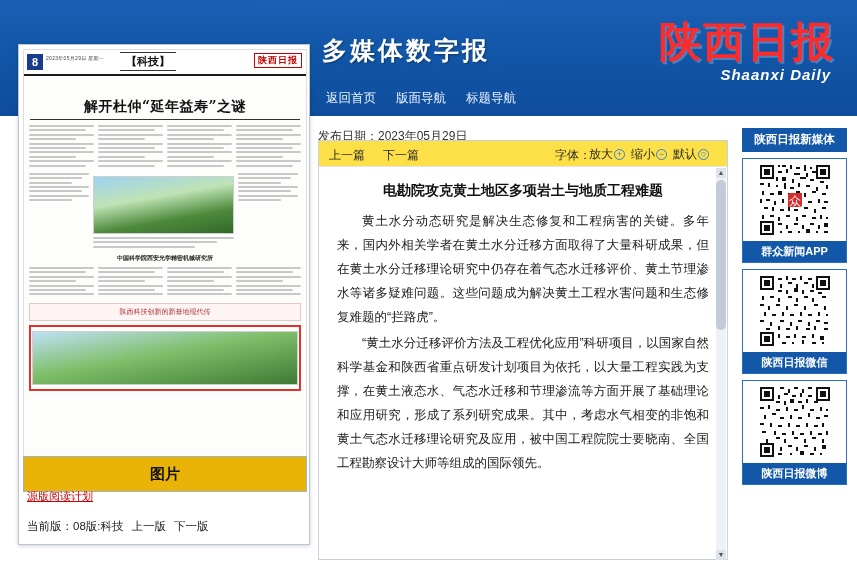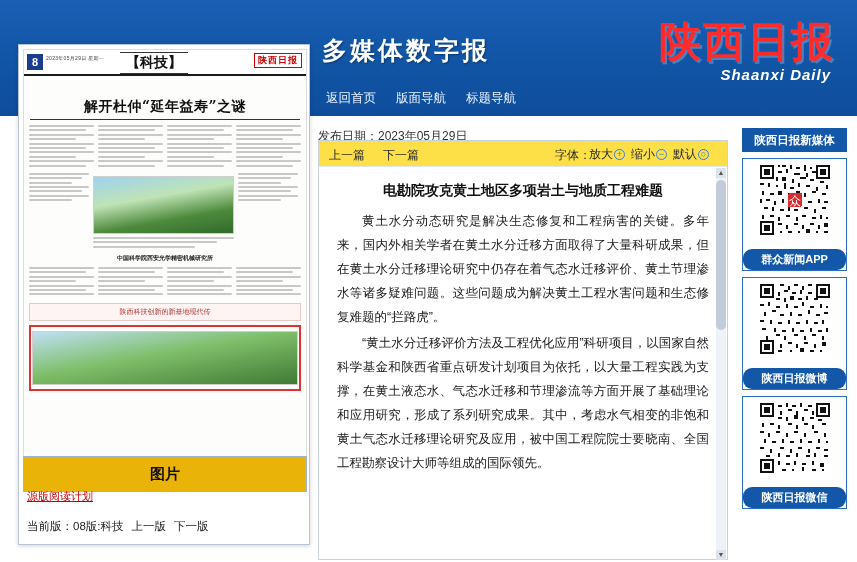--- a/index.html
+++ b/index.html
@@ -63,21 +63,21 @@
   .pp-head .pg-num {
     position: absolute; left: 3px; top: 4px; width: 16px; height: 16px;
     background: #1b3c8c; color: #fff; font-size: 11px; line-height: 16px;
     text-align: center; font-weight: bold;
   }
   .pp-head .pg-date {
     position: absolute; left: 22px; top: 5px; font-size: 5px; color: #444;
     letter-spacing: .3px;
   }
   .pp-head .pg-sec {
-    position: absolute; left: 96px; top: 2px; font-size: 14px; color: #111;
+    position: absolute; left: 96px; top: 2px; font-size: 11px; color: #111;
     font-weight: bold; border-top: 1px solid #333; border-bottom: 1px solid #333;
     padding: 1px 6px;
   }
   .pp-head .pg-mast {
     position: absolute; right: 4px; top: 3px; font-size: 9px; color: #c00;
     font-weight: bold; letter-spacing: 1px;
     border: 1px solid #c00; padding: 0 3px;
   }
   .pp-title {
     text-align: center; font-size: 14px; font-weight: bold; color: #111;
@@ -173,34 +173,34 @@
     position: absolute; left: 0; width: 10px; height: 10px; background: #dde3ea;
     font-size: 7px; text-align: center; line-height: 10px; color: #555;
   }
   
   .side-panel {
     position: absolute; left: 742px; top: 128px; width: 105px; height: 332px;
     background: #ffffff;
   }
   .side-head {
     width: 105px; height: 24px; background: #1257a8; color: #fff;
-    font-size: 11.5px; text-align: center; line-height: 24px; font-weight: bold;
+    font-size: 11.5px; text-align: center; line-height: 24px; font-weight: bold; font-family: Liberation Mono, monospace;
   }
   .side-card {
     width: 105px; margin-top: 6px; border: 1px solid #2a6fc0; background: #fff;
     padding: 4px 0 0;
   }
   .qr {
     width: 74px; height: 74px; margin: 0 auto; background: #ffffff;
     position: relative;
   }
   .qr svg { display: block; }
   .side-caption {
     background: #1257a8; color: #fff; font-size: 11px; text-align: center;
-    padding: 3px 0; margin-top: 12px; font-weight: bold; border-radius: 9px;
+    padding: 3px 0; margin-top: 4px; font-weight: bold;
   }
 </style>
 </head>
 <body>
 
 <div class="banner">
   <div class="banner-inner">
     <div class="multimedia-title">多媒体数字报</div>
     <div class="paper-logo">陕西日报</div>
     <div class="paper-logo-en">Shaanxi Daily</div>
@@ -492,20 +492,106 @@
         <g fill="#111">
           <rect x="1" y="1" width="7" height="7"></rect>
             <rect x="2" y="2" width="5" height="5" fill="#fff"></rect>
             <rect x="3" y="3" width="3" height="3"></rect>
           <rect x="29" y="1" width="7" height="7"></rect>
             <rect x="30" y="2" width="5" height="5" fill="#fff"></rect>
             <rect x="31" y="3" width="3" height="3"></rect>
           <rect x="1" y="29" width="7" height="7"></rect>
             <rect x="2" y="30" width="5" height="5" fill="#fff"></rect>
             <rect x="3" y="31" width="3" height="3"></rect>
+          <rect x="10" y="2" width="2" height="1"></rect>
+            <rect x="14" y="1" width="1" height="2"></rect>
+            <rect x="17" y="2" width="2" height="1"></rect>
+          <rect x="21" y="1" width="1" height="2"></rect>
+            <rect x="25" y="2" width="2" height="1"></rect>
+          <rect x="11" y="5" width="1" height="2"></rect>
+            <rect x="15" y="4" width="2" height="1"></rect>
+            <rect x="19" y="5" width="1" height="2"></rect>
+          <rect x="23" y="4" width="2" height="1"></rect>
+            <rect x="27" y="5" width="1" height="2"></rect>
+          <rect x="10" y="8" width="2" height="1"></rect>
+            <rect x="14" y="8" width="1" height="2"></rect>
+            <rect x="18" y="7" width="2" height="2"></rect>
+          <rect x="22" y="8" width="1" height="2"></rect>
+            <rect x="26" y="8" width="2" height="1"></rect>
+            <rect x="30" y="9" width="2" height="1"></rect>
+          <rect x="2" y="11" width="1" height="2"></rect>
+            <rect x="6" y="11" width="2" height="1"></rect>
+            <rect x="10" y="12" width="1" height="2"></rect>
+          <rect x="15" y="11" width="2" height="1"></rect>
+            <rect x="19" y="12" width="1" height="2"></rect>
+            <rect x="23" y="11" width="2" height="1"></rect>
+          <rect x="27" y="12" width="1" height="2"></rect>
+            <rect x="32" y="11" width="2" height="1"></rect>
+          <rect x="1" y="15" width="2" height="1"></rect>
+            <rect x="5" y="16" width="1" height="2"></rect>
+            <rect x="9" y="15" width="2" height="1"></rect>
+          <rect x="14" y="16" width="1" height="2"></rect>
+            <rect x="18" y="15" width="2" height="1"></rect>
+            <rect x="23" y="16" width="1" height="2"></rect>
+          <rect x="28" y="15" width="2" height="1"></rect>
+            <rect x="33" y="16" width="1" height="2"></rect>
+          <rect x="3" y="19" width="1" height="2"></rect>
+            <rect x="7" y="20" width="2" height="1"></rect>
+            <rect x="12" y="19" width="1" height="2"></rect>
+          <rect x="16" y="20" width="2" height="1"></rect>
+            <rect x="21" y="19" width="1" height="2"></rect>
+            <rect x="25" y="20" width="2" height="1"></rect>
+          <rect x="30" y="19" width="1" height="2"></rect>
+            <rect x="34" y="20" width="1" height="1"></rect>
+          <rect x="1" y="23" width="2" height="1"></rect>
+            <rect x="6" y="24" width="1" height="2"></rect>
+            <rect x="11" y="23" width="2" height="1"></rect>
+          <rect x="16" y="24" width="1" height="2"></rect>
+            <rect x="20" y="23" width="2" height="1"></rect>
+            <rect x="25" y="24" width="1" height="2"></rect>
+          <rect x="29" y="23" width="2" height="1"></rect>
+            <rect x="33" y="24" width="2" height="1"></rect>
+          <rect x="4" y="27" width="2" height="1"></rect>
+            <rect x="10" y="26" width="1" height="2"></rect>
+            <rect x="14" y="27" width="2" height="1"></rect>
+          <rect x="19" y="26" width="1" height="2"></rect>
+            <rect x="24" y="27" width="2" height="1"></rect>
+            <rect x="28" y="26" width="1" height="2"></rect>
+          <rect x="33" y="27" width="2" height="1"></rect>
+          <rect x="10" y="30" width="1" height="2"></rect>
+            <rect x="14" y="31" width="2" height="1"></rect>
+            <rect x="18" y="30" width="1" height="2"></rect>
+          <rect x="22" y="31" width="2" height="1"></rect>
+            <rect x="27" y="30" width="1" height="2"></rect>
+            <rect x="31" y="31" width="2" height="2"></rect>
+          <rect x="12" y="34" width="2" height="1"></rect>
+            <rect x="17" y="34" width="1" height="1"></rect>
+            <rect x="22" y="33" width="1" height="2"></rect>
+          <rect x="27" y="34" width="2" height="1"></rect>
+            <rect x="32" y="34" width="1" height="1"></rect>
+        </g>
+      </svg>
+    </div>
+    <div class="side-caption">陕西日报微信</div>
+  </div>
+
+  <div class="side-card">
+    <div class="qr">
+      <svg width="74" height="74" viewBox="0 0 37 37" shape-rendering="crispEdges">
+        <rect width="37" height="37" fill="#fff"></rect>
+        <g fill="#111">
+          <rect x="1" y="1" width="7" height="7"></rect>
+            <rect x="2" y="2" width="5" height="5" fill="#fff"></rect>
+            <rect x="3" y="3" width="3" height="3"></rect>
+          <rect x="29" y="1" width="7" height="7"></rect>
+            <rect x="30" y="2" width="5" height="5" fill="#fff"></rect>
+            <rect x="31" y="3" width="3" height="3"></rect>
+          <rect x="1" y="29" width="7" height="7"></rect>
+            <rect x="2" y="30" width="5" height="5" fill="#fff"></rect>
+            <rect x="3" y="31" width="3" height="3"></rect>
           <rect x="11" y="1" width="2" height="1"></rect>
             <rect x="15" y="2" width="1" height="2"></rect>
             <rect x="18" y="1" width="2" height="1"></rect>
           <rect x="22" y="2" width="1" height="2"></rect>
             <rect x="25" y="1" width="2" height="1"></rect>
           <rect x="10" y="5" width="1" height="2"></rect>
             <rect x="13" y="4" width="2" height="1"></rect>
             <rect x="17" y="5" width="2" height="1"></rect>
           <rect x="21" y="4" width="1" height="2"></rect>
             <rect x="25" y="5" width="2" height="1"></rect>
@@ -564,99 +650,13 @@
           <rect x="10" y="34" width="2" height="1"></rect>
             <rect x="16" y="34" width="1" height="1"></rect>
             <rect x="21" y="33" width="2" height="2"></rect>
           <rect x="26" y="34" width="2" height="1"></rect>
             <rect x="31" y="34" width="1" height="1"></rect>
         </g>
       </svg>
     </div>
     <div class="side-caption">陕西日报微博</div>
   </div>
-
-  <div class="side-card">
-    <div class="qr">
-      <svg width="74" height="74" viewBox="0 0 37 37" shape-rendering="crispEdges">
-        <rect width="37" height="37" fill="#fff"></rect>
-        <g fill="#111">
-          <rect x="1" y="1" width="7" height="7"></rect>
-            <rect x="2" y="2" width="5" height="5" fill="#fff"></rect>
-            <rect x="3" y="3" width="3" height="3"></rect>
-          <rect x="29" y="1" width="7" height="7"></rect>
-            <rect x="30" y="2" width="5" height="5" fill="#fff"></rect>
-            <rect x="31" y="3" width="3" height="3"></rect>
-          <rect x="1" y="29" width="7" height="7"></rect>
-            <rect x="2" y="30" width="5" height="5" fill="#fff"></rect>
-            <rect x="3" y="31" width="3" height="3"></rect>
-          <rect x="10" y="2" width="2" height="1"></rect>
-            <rect x="14" y="1" width="1" height="2"></rect>
-            <rect x="17" y="2" width="2" height="1"></rect>
-          <rect x="21" y="1" width="1" height="2"></rect>
-            <rect x="25" y="2" width="2" height="1"></rect>
-          <rect x="11" y="5" width="1" height="2"></rect>
-            <rect x="15" y="4" width="2" height="1"></rect>
-            <rect x="19" y="5" width="1" height="2"></rect>
-          <rect x="23" y="4" width="2" height="1"></rect>
-            <rect x="27" y="5" width="1" height="2"></rect>
-          <rect x="10" y="8" width="2" height="1"></rect>
-            <rect x="14" y="8" width="1" height="2"></rect>
-            <rect x="18" y="7" width="2" height="2"></rect>
-          <rect x="22" y="8" width="1" height="2"></rect>
-            <rect x="26" y="8" width="2" height="1"></rect>
-            <rect x="30" y="9" width="2" height="1"></rect>
-          <rect x="2" y="11" width="1" height="2"></rect>
-            <rect x="6" y="11" width="2" height="1"></rect>
-            <rect x="10" y="12" width="1" height="2"></rect>
-          <rect x="15" y="11" width="2" height="1"></rect>
-            <rect x="19" y="12" width="1" height="2"></rect>
-            <rect x="23" y="11" width="2" height="1"></rect>
-          <rect x="27" y="12" width="1" height="2"></rect>
-            <rect x="32" y="11" width="2" height="1"></rect>
-          <rect x="1" y="15" width="2" height="1"></rect>
-            <rect x="5" y="16" width="1" height="2"></rect>
-            <rect x="9" y="15" width="2" height="1"></rect>
-          <rect x="14" y="16" width="1" height="2"></rect>
-            <rect x="18" y="15" width="2" height="1"></rect>
-            <rect x="23" y="16" width="1" height="2"></rect>
-          <rect x="28" y="15" width="2" height="1"></rect>
-            <rect x="33" y="16" width="1" height="2"></rect>
-          <rect x="3" y="19" width="1" height="2"></rect>
-            <rect x="7" y="20" width="2" height="1"></rect>
-            <rect x="12" y="19" width="1" height="2"></rect>
-          <rect x="16" y="20" width="2" height="1"></rect>
-            <rect x="21" y="19" width="1" height="2"></rect>
-            <rect x="25" y="20" width="2" height="1"></rect>
-          <rect x="30" y="19" width="1" height="2"></rect>
-            <rect x="34" y="20" width="1" height="1"></rect>
-          <rect x="1" y="23" width="2" height="1"></rect>
-            <rect x="6" y="24" width="1" height="2"></rect>
-            <rect x="11" y="23" width="2" height="1"></rect>
-          <rect x="16" y="24" width="1" height="2"></rect>
-            <rect x="20" y="23" width="2" height="1"></rect>
-            <rect x="25" y="24" width="1" height="2"></rect>
-          <rect x="29" y="23" width="2" height="1"></rect>
-            <rect x="33" y="24" width="2" height="1"></rect>
-          <rect x="4" y="27" width="2" height="1"></rect>
-            <rect x="10" y="26" width="1" height="2"></rect>
-            <rect x="14" y="27" width="2" height="1"></rect>
-          <rect x="19" y="26" width="1" height="2"></rect>
-            <rect x="24" y="27" width="2" height="1"></rect>
-            <rect x="28" y="26" width="1" height="2"></rect>
-          <rect x="33" y="27" width="2" height="1"></rect>
-          <rect x="10" y="30" width="1" height="2"></rect>
-            <rect x="14" y="31" width="2" height="1"></rect>
-            <rect x="18" y="30" width="1" height="2"></rect>
-          <rect x="22" y="31" width="2" height="1"></rect>
-            <rect x="27" y="30" width="1" height="2"></rect>
-            <rect x="31" y="31" width="2" height="2"></rect>
-          <rect x="12" y="34" width="2" height="1"></rect>
-            <rect x="17" y="34" width="1" height="1"></rect>
-            <rect x="22" y="33" width="1" height="2"></rect>
-          <rect x="27" y="34" width="2" height="1"></rect>
-            <rect x="32" y="34" width="1" height="1"></rect>
-        </g>
-      </svg>
-    </div>
-    <div class="side-caption">陕西日报微信</div>
-  </div>
 </div>
 
 </body></html>

